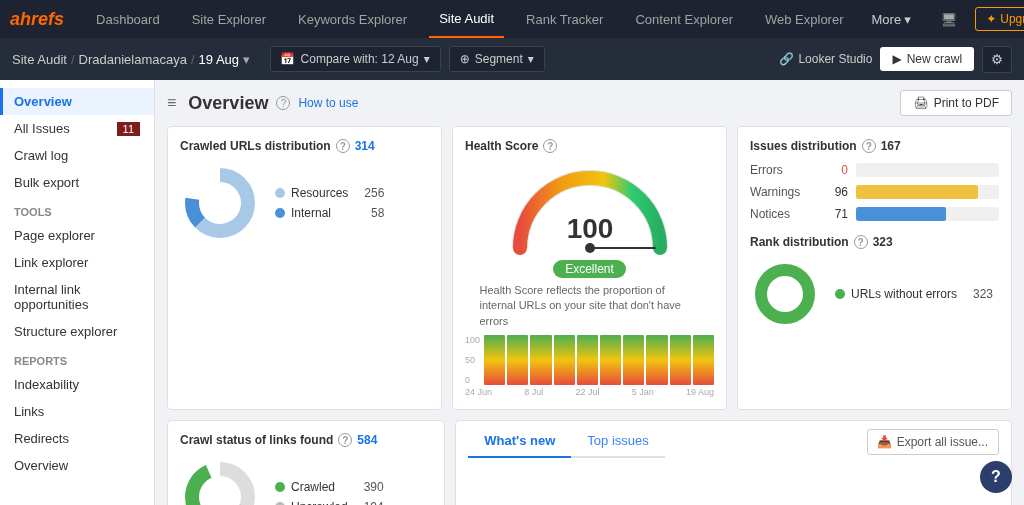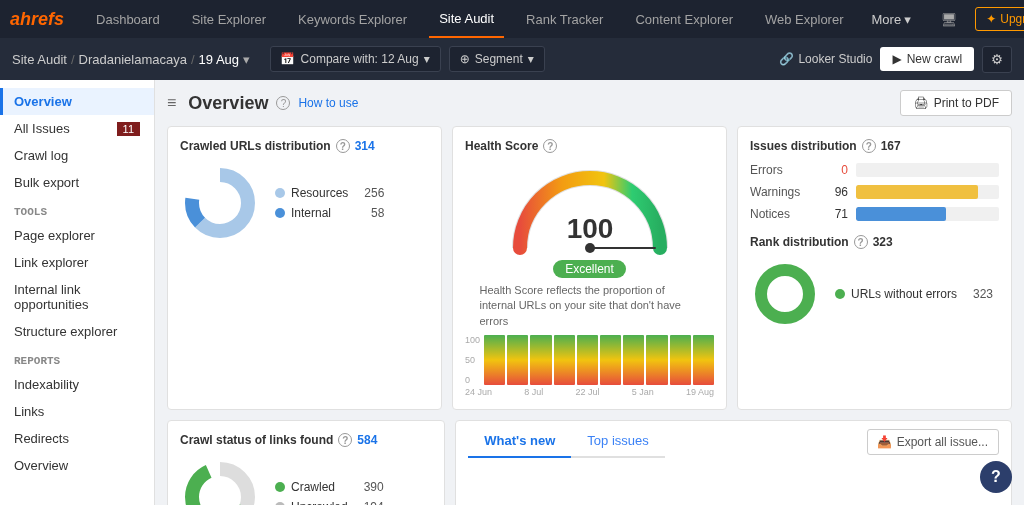--- a/index.html
+++ b/index.html
@@ -143,21 +143,20 @@
       align-items: center;
       justify-content: space-between;
     }
     .sidebar-item.active { background: #eaf3ff; color: #1a73e8; font-weight: bold; border-left: 3px solid #1a73e8; padding-left: 11px; }
     .sidebar-section {
       padding: 10px 14px 4px;
       font-size: 11px;
       font-weight: bold;
       color: #888;
       text-transform: uppercase;
-      font-family: Liberation Mono, monospace;
     }
     .badge {
       background: #7f1d1d;
       color: #fff;
       border-radius: 0;
       padding: 1px 6px;
       font-size: 11px;
     }
 
     

